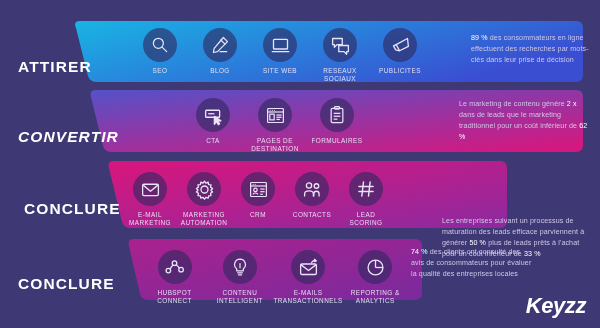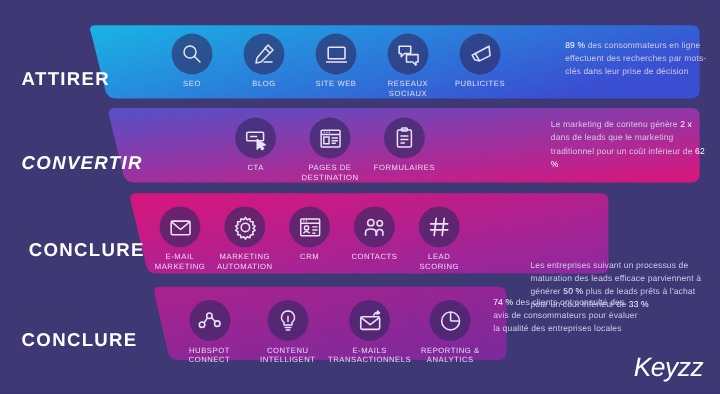--- a/index.html
+++ b/index.html
@@ -64,21 +64,21 @@
     font-size: 7.1px;
     line-height: 1.56;
     letter-spacing: 0.12px;
   }
   .stat b { color: #ffffff; font-weight: normal; }
   .logo {
     position: absolute;
     right: 14px; bottom: 9px;
     color: #ffffff;
     font-size: 22px;
-    font-weight: normal;
+    font-weight: bold;
     font-style: italic;
     letter-spacing: -0.4px;
   }
 </style>
 </head>
 <body>
 
 <div id="stage">
 
   <svg class="funnel" viewBox="0 0 600 328">

